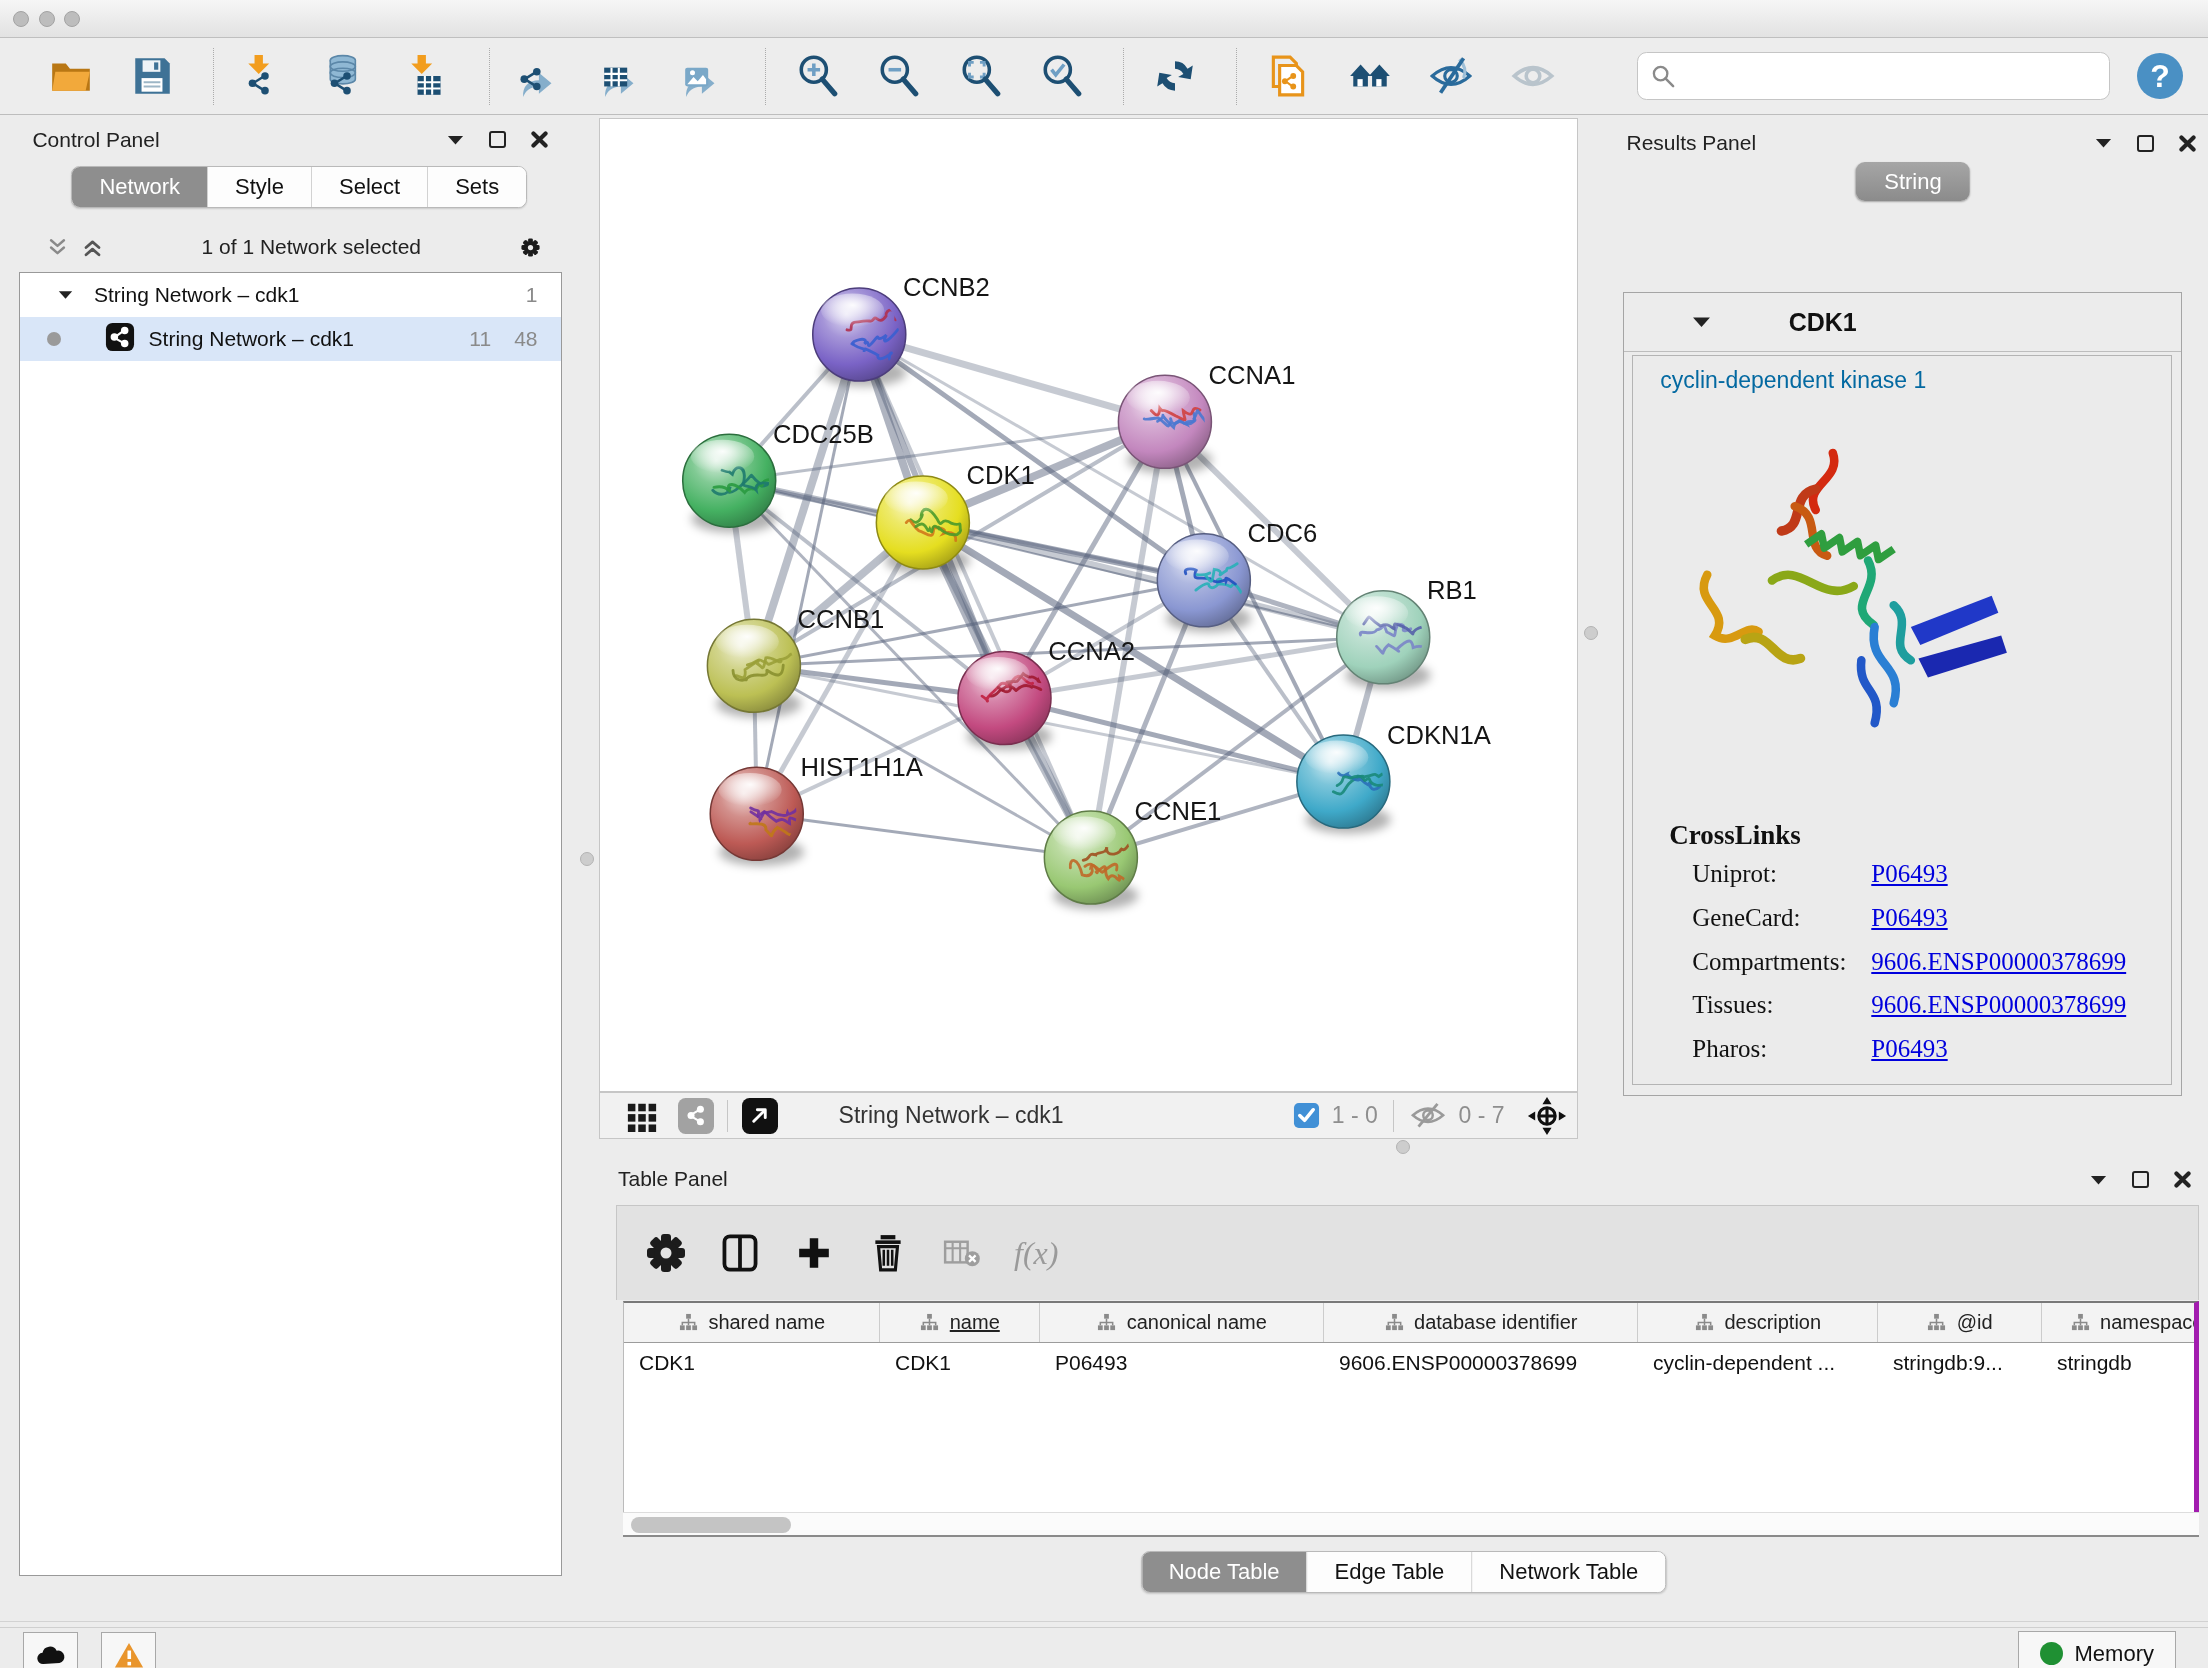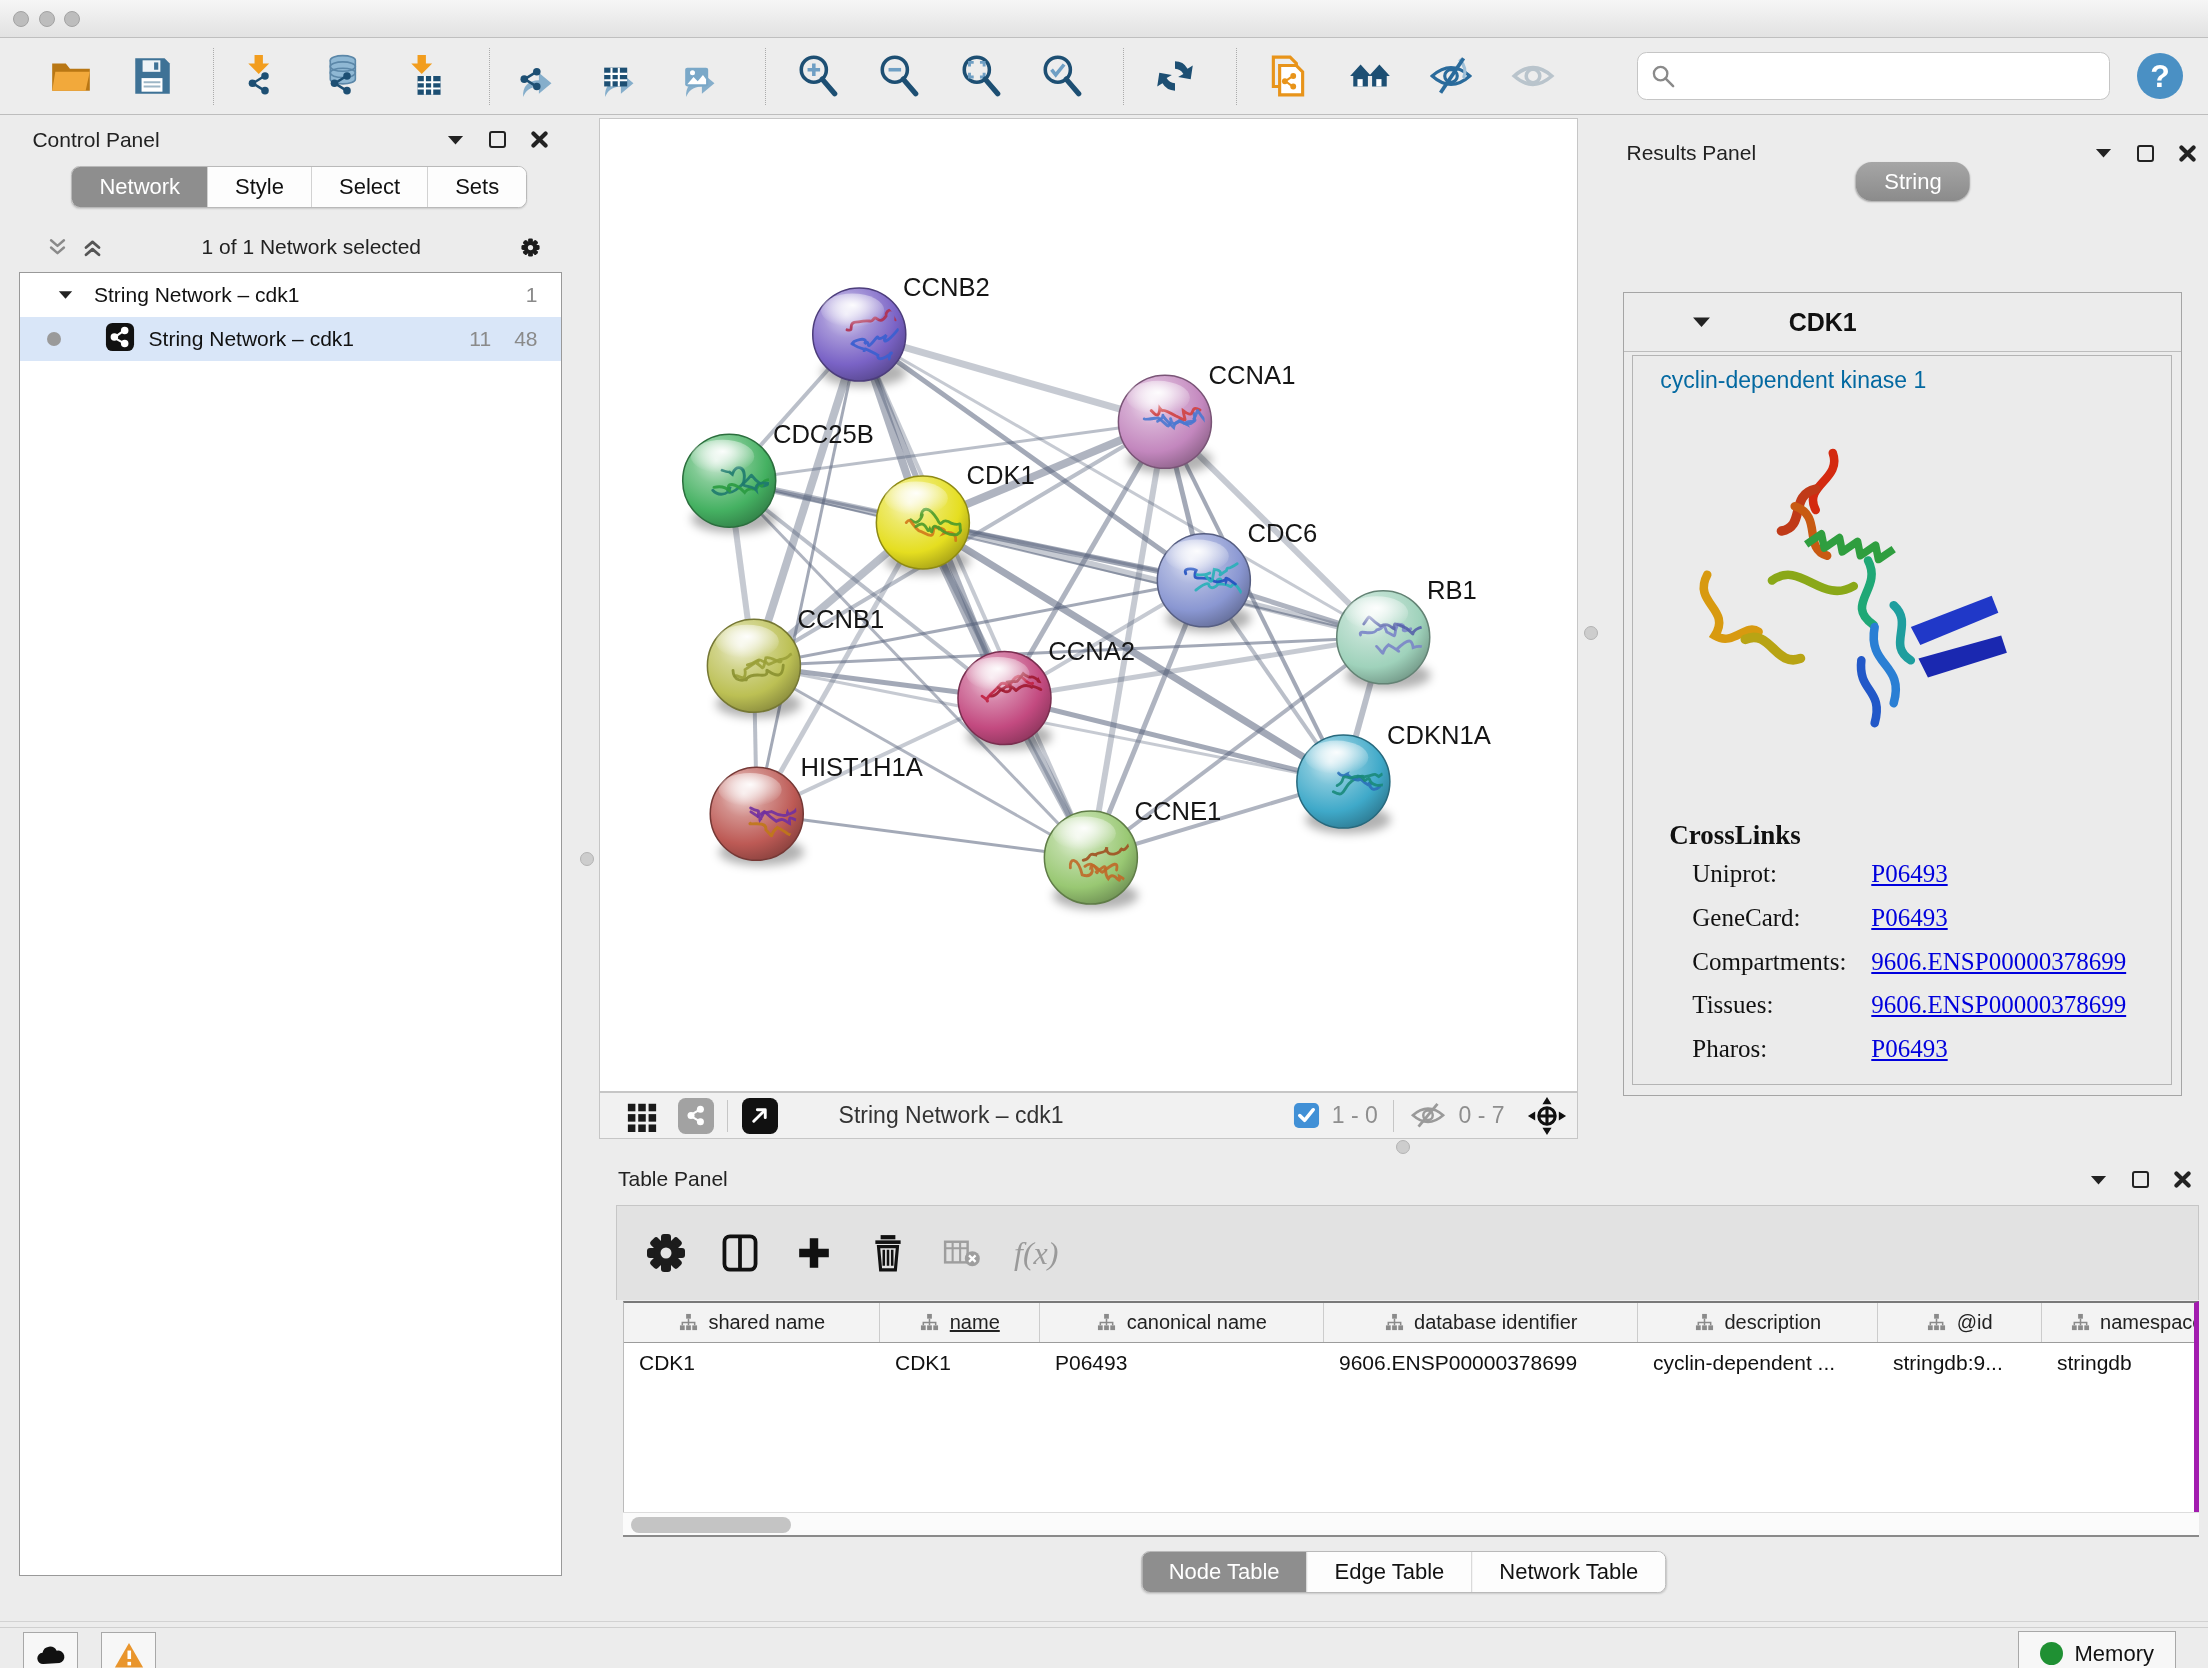--- a/index.html
+++ b/index.html
@@ -59,24 +59,24 @@
     background:#f1f1f1; border:1px solid #c6c6c6; display:flex; align-items:center; }
   .cf-sep { width:0; height:32px; border-left:1px solid #c6c6c6; margin:0 13.3px; }
   .cf-name { font-size:23px; color:#333; margin-left:61px; }
   .cf-right { margin-left:auto; display:flex; align-items:center; gap:11.4px; margin-right:9.5px; }
   .cf-count { font-size:23px; color:#8e8e8e; }
   .sharebtn { width:36px; height:36px; border-radius:7.6px; display:flex; align-items:center; justify-content:center; }
   .dot-handle { position:absolute; width:14.3px; height:14.3px; border-radius:50%;
     background:#cdcdcd; border:1px solid #b3b3b3; }
   
   .results-panel { position:absolute; left:1617px; top:118px; width:592px; height:1038px; }
-  .rp-head { position:absolute; left:9.5px; right:11.4px; top:23px; }
+  .rp-head { position:absolute; left:9.5px; right:11.4px; top:13px; }
   .rp-pill { position:absolute; top:44px; left:50%; transform:translateX(-50%);
     background:linear-gradient(#a6a6a6,#8b8b8b); color:#fff; font-size:22px;
-    padding:6.7px 28.5px; border-radius:16px; box-shadow:0 1px 1.9px rgba(0,0,0,.3); }
+    padding:6.7px 28.5px; border-radius:9px; box-shadow:0 1px 1.9px rgba(0,0,0,.3); }
   .rp-outer { position:absolute; left:5.7px; width:559px; top:95px; height:883px; }
   .rp-btnrow { position:absolute; left:0; right:0; top:0; height:76px;
     border:1.9px solid #a5a5a5; background:#ececec; display:flex; align-items:center;
     justify-content:center; gap:34px; }
   .rp-btn { background:linear-gradient(#ffffff,#f2f2f2); border:1px solid #b9b9b9;
     border-radius:8.6px; font-size:22px; color:#111; padding:8.6px 30px;
     box-shadow:0 1px 1.9px rgba(0,0,0,.2); }
   .rp-section { position:absolute; left:0; right:0; top:79px; bottom:0;
     border:1.9px solid #a5a5a5; background:#ececec; }
   .rp-generow { position:absolute; left:0; right:0; top:0; height:59px;

